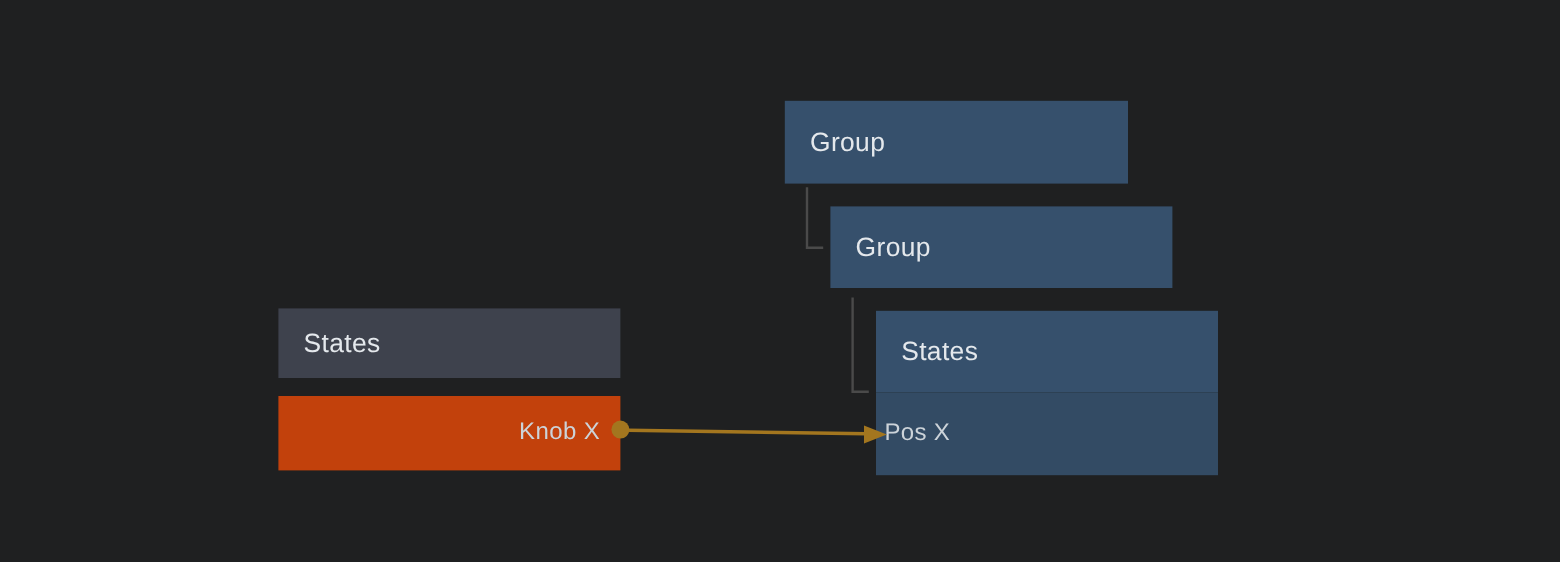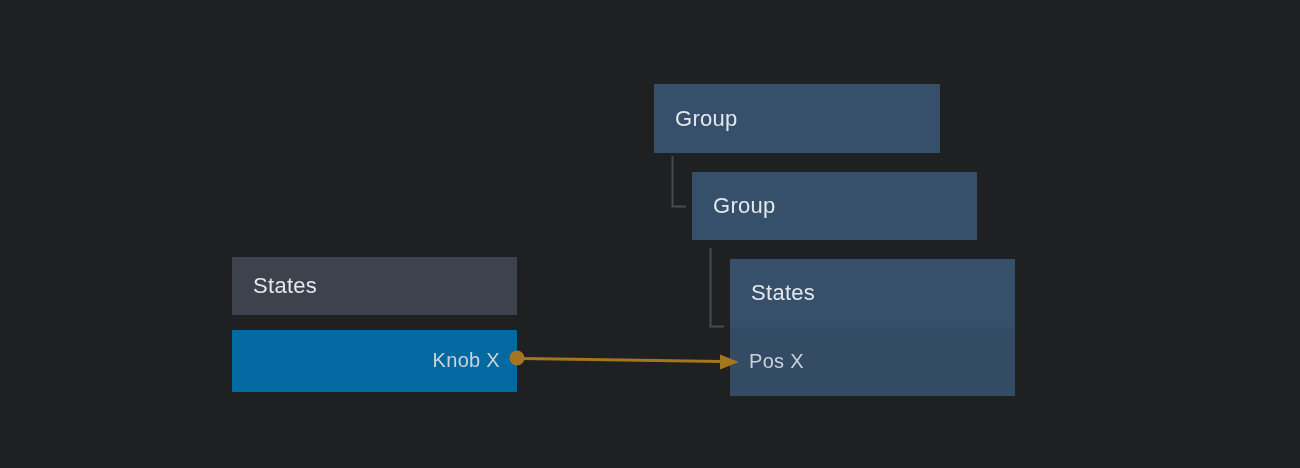--- a/index.html
+++ b/index.html
@@ -41,25 +41,25 @@
   }
   
   .node-group-1 { left: 654px; top: 84px;  width: 286px; height: 69px; }
   .node-group-1 .node-header { height: 69px; background: #36506c; }
   
   .node-group-2 { left: 692px; top: 172px; width: 285px; height: 68px; }
   .node-group-2 .node-header { height: 68px; background: #36506c; }
   
   .node-circle  { left: 730px; top: 259px; width: 285px; height: 137px; }
   .node-circle .node-header { height: 68px; background: #36506c; }
-  .node-circle .node-row    { height: 69px; background: #334b64; padding-left: 19px; align-items: center; }
+  .node-circle .node-row    { height: 69px; background: #334b64; padding-left: 7px; align-items: center; }
   
   .node-states  { left: 232px; top: 257px; width: 285px; height: 135px; gap: 15px; }
   .node-states .node-header { height: 65px; background: #3e424d; }
-  .node-states .node-row    { height: 70px; background: #0369a1; justify-content: flex-end; padding-right: 17px; }
+  .node-states .node-row    { height: 70px; background: #c2410c; justify-content: flex-end; padding-right: 17px; }
 
   svg.overlay {
     position: absolute;
     left: 0; top: 0;
     width: 1300px;
     height: 468px;
     pointer-events: none;
     z-index: 5;
   }
   svg.overlay .hit { pointer-events: auto; cursor: pointer; }

